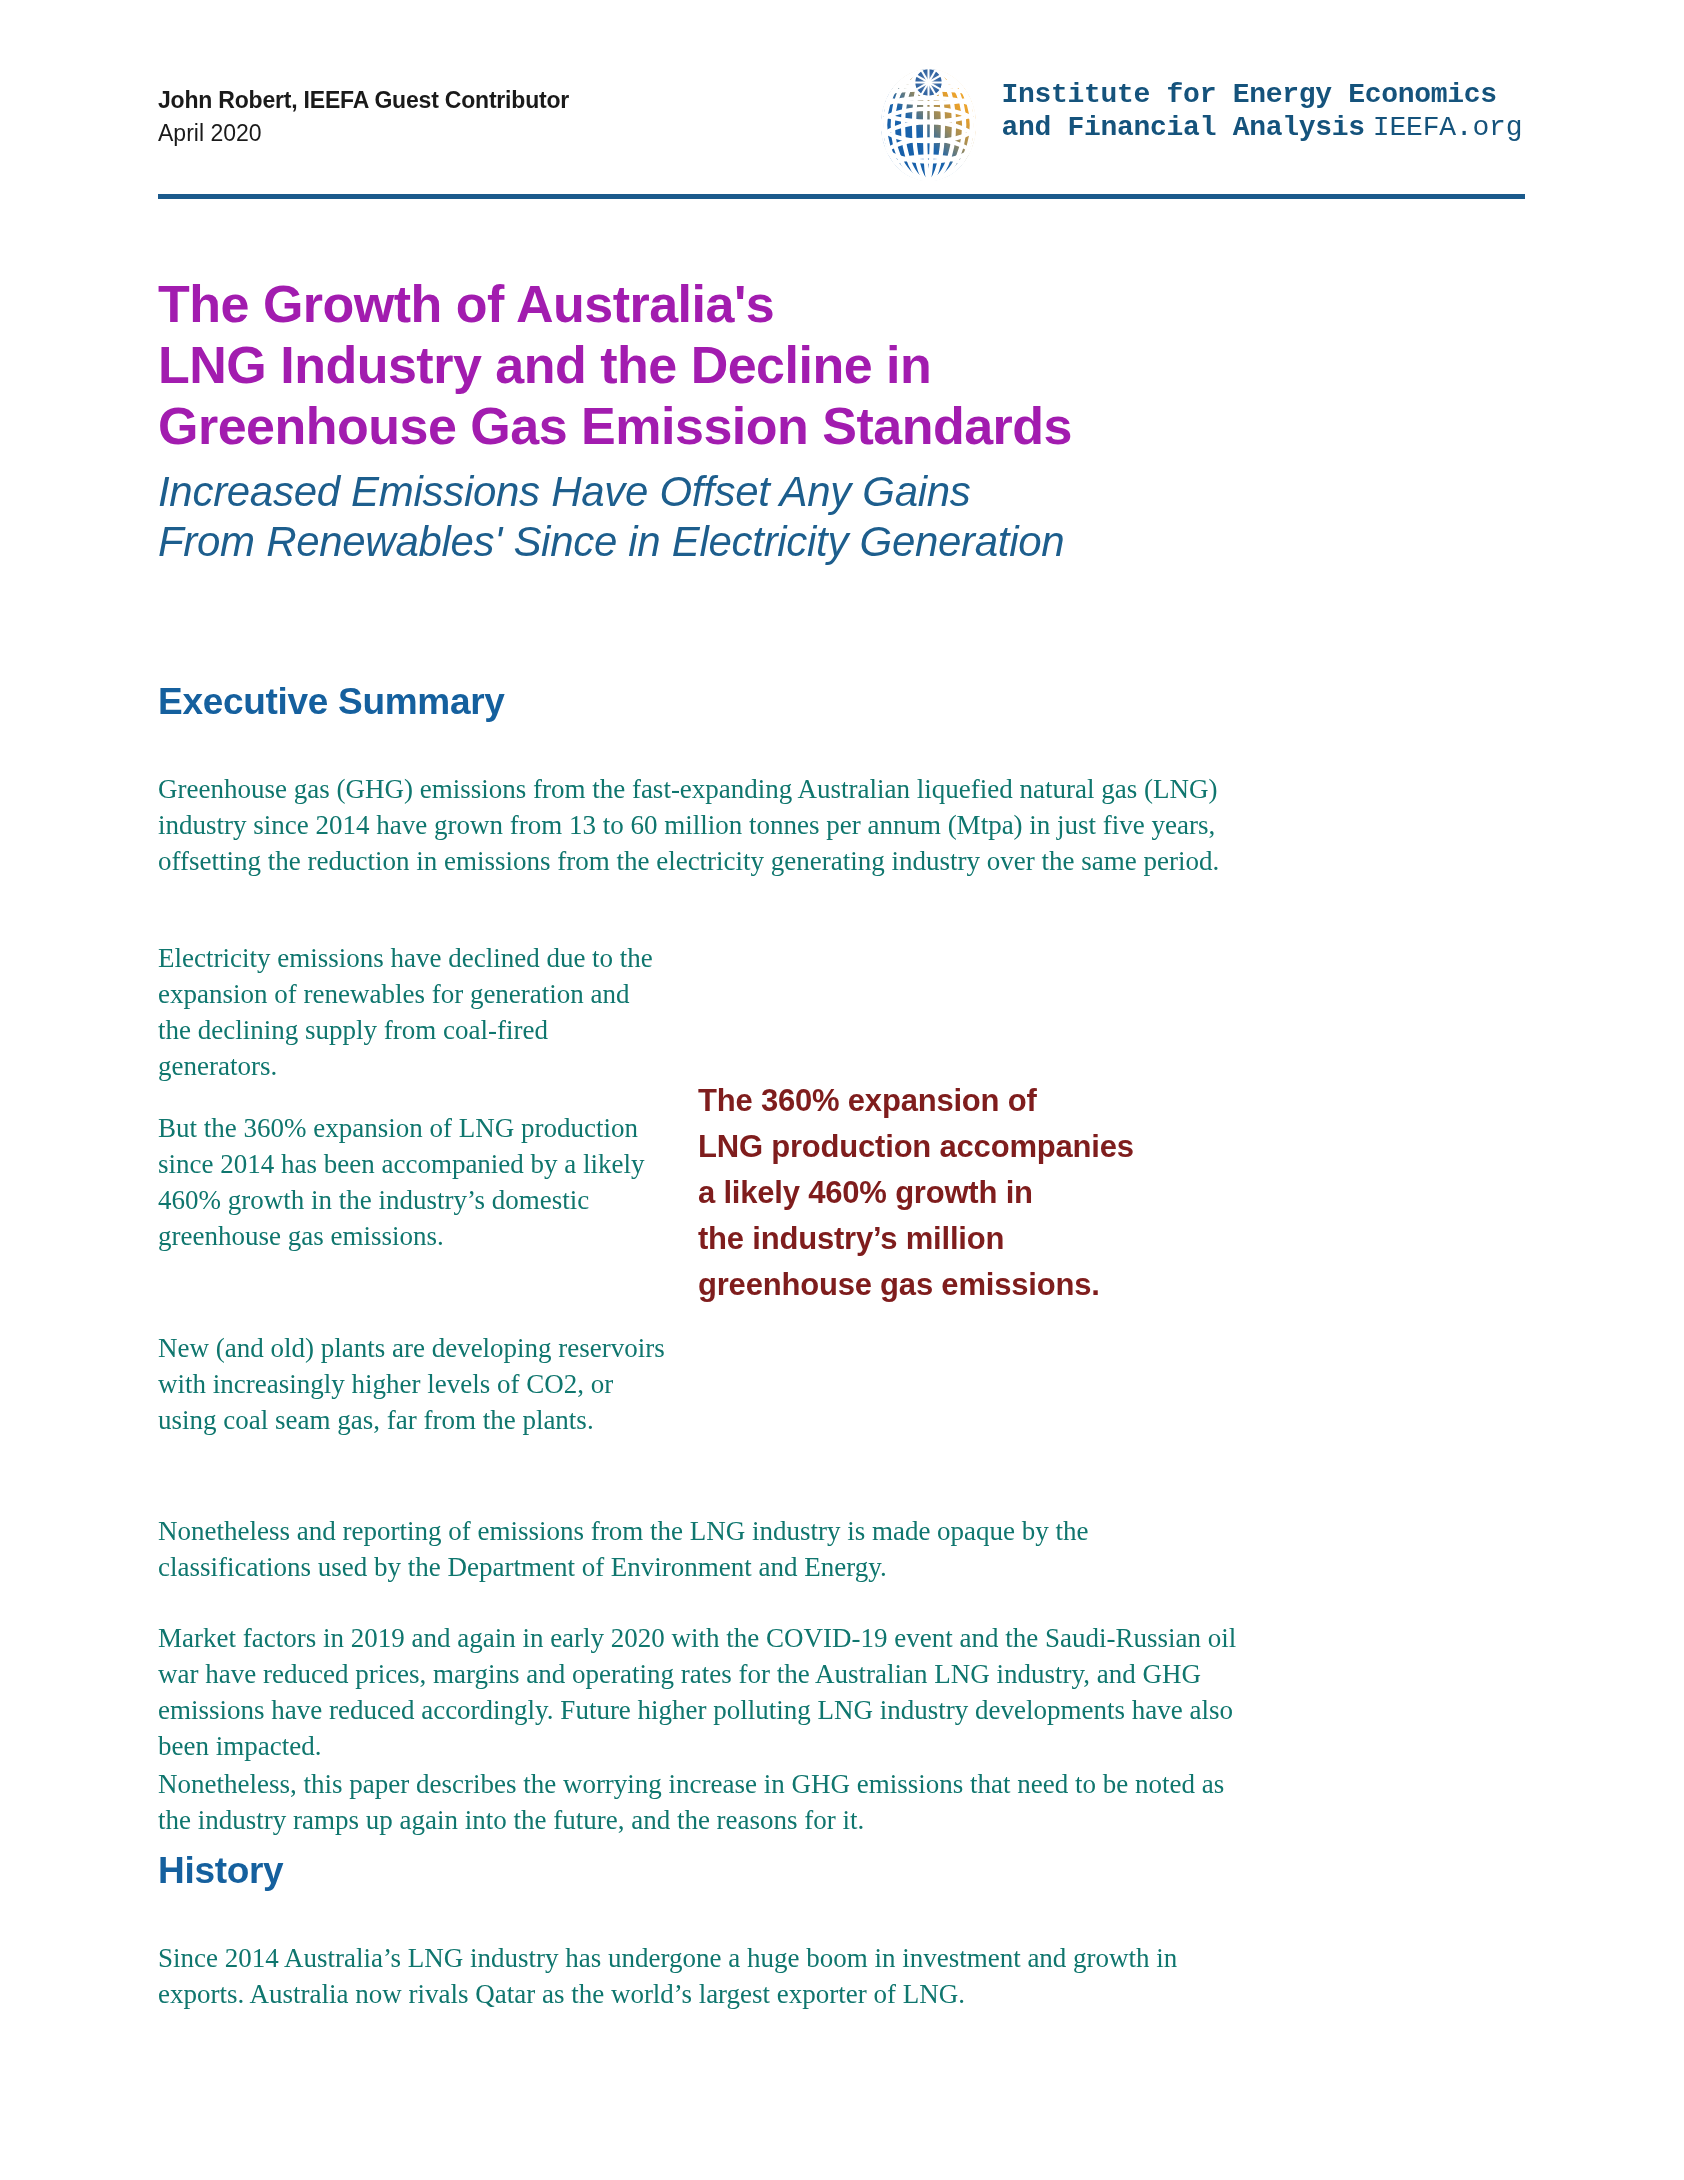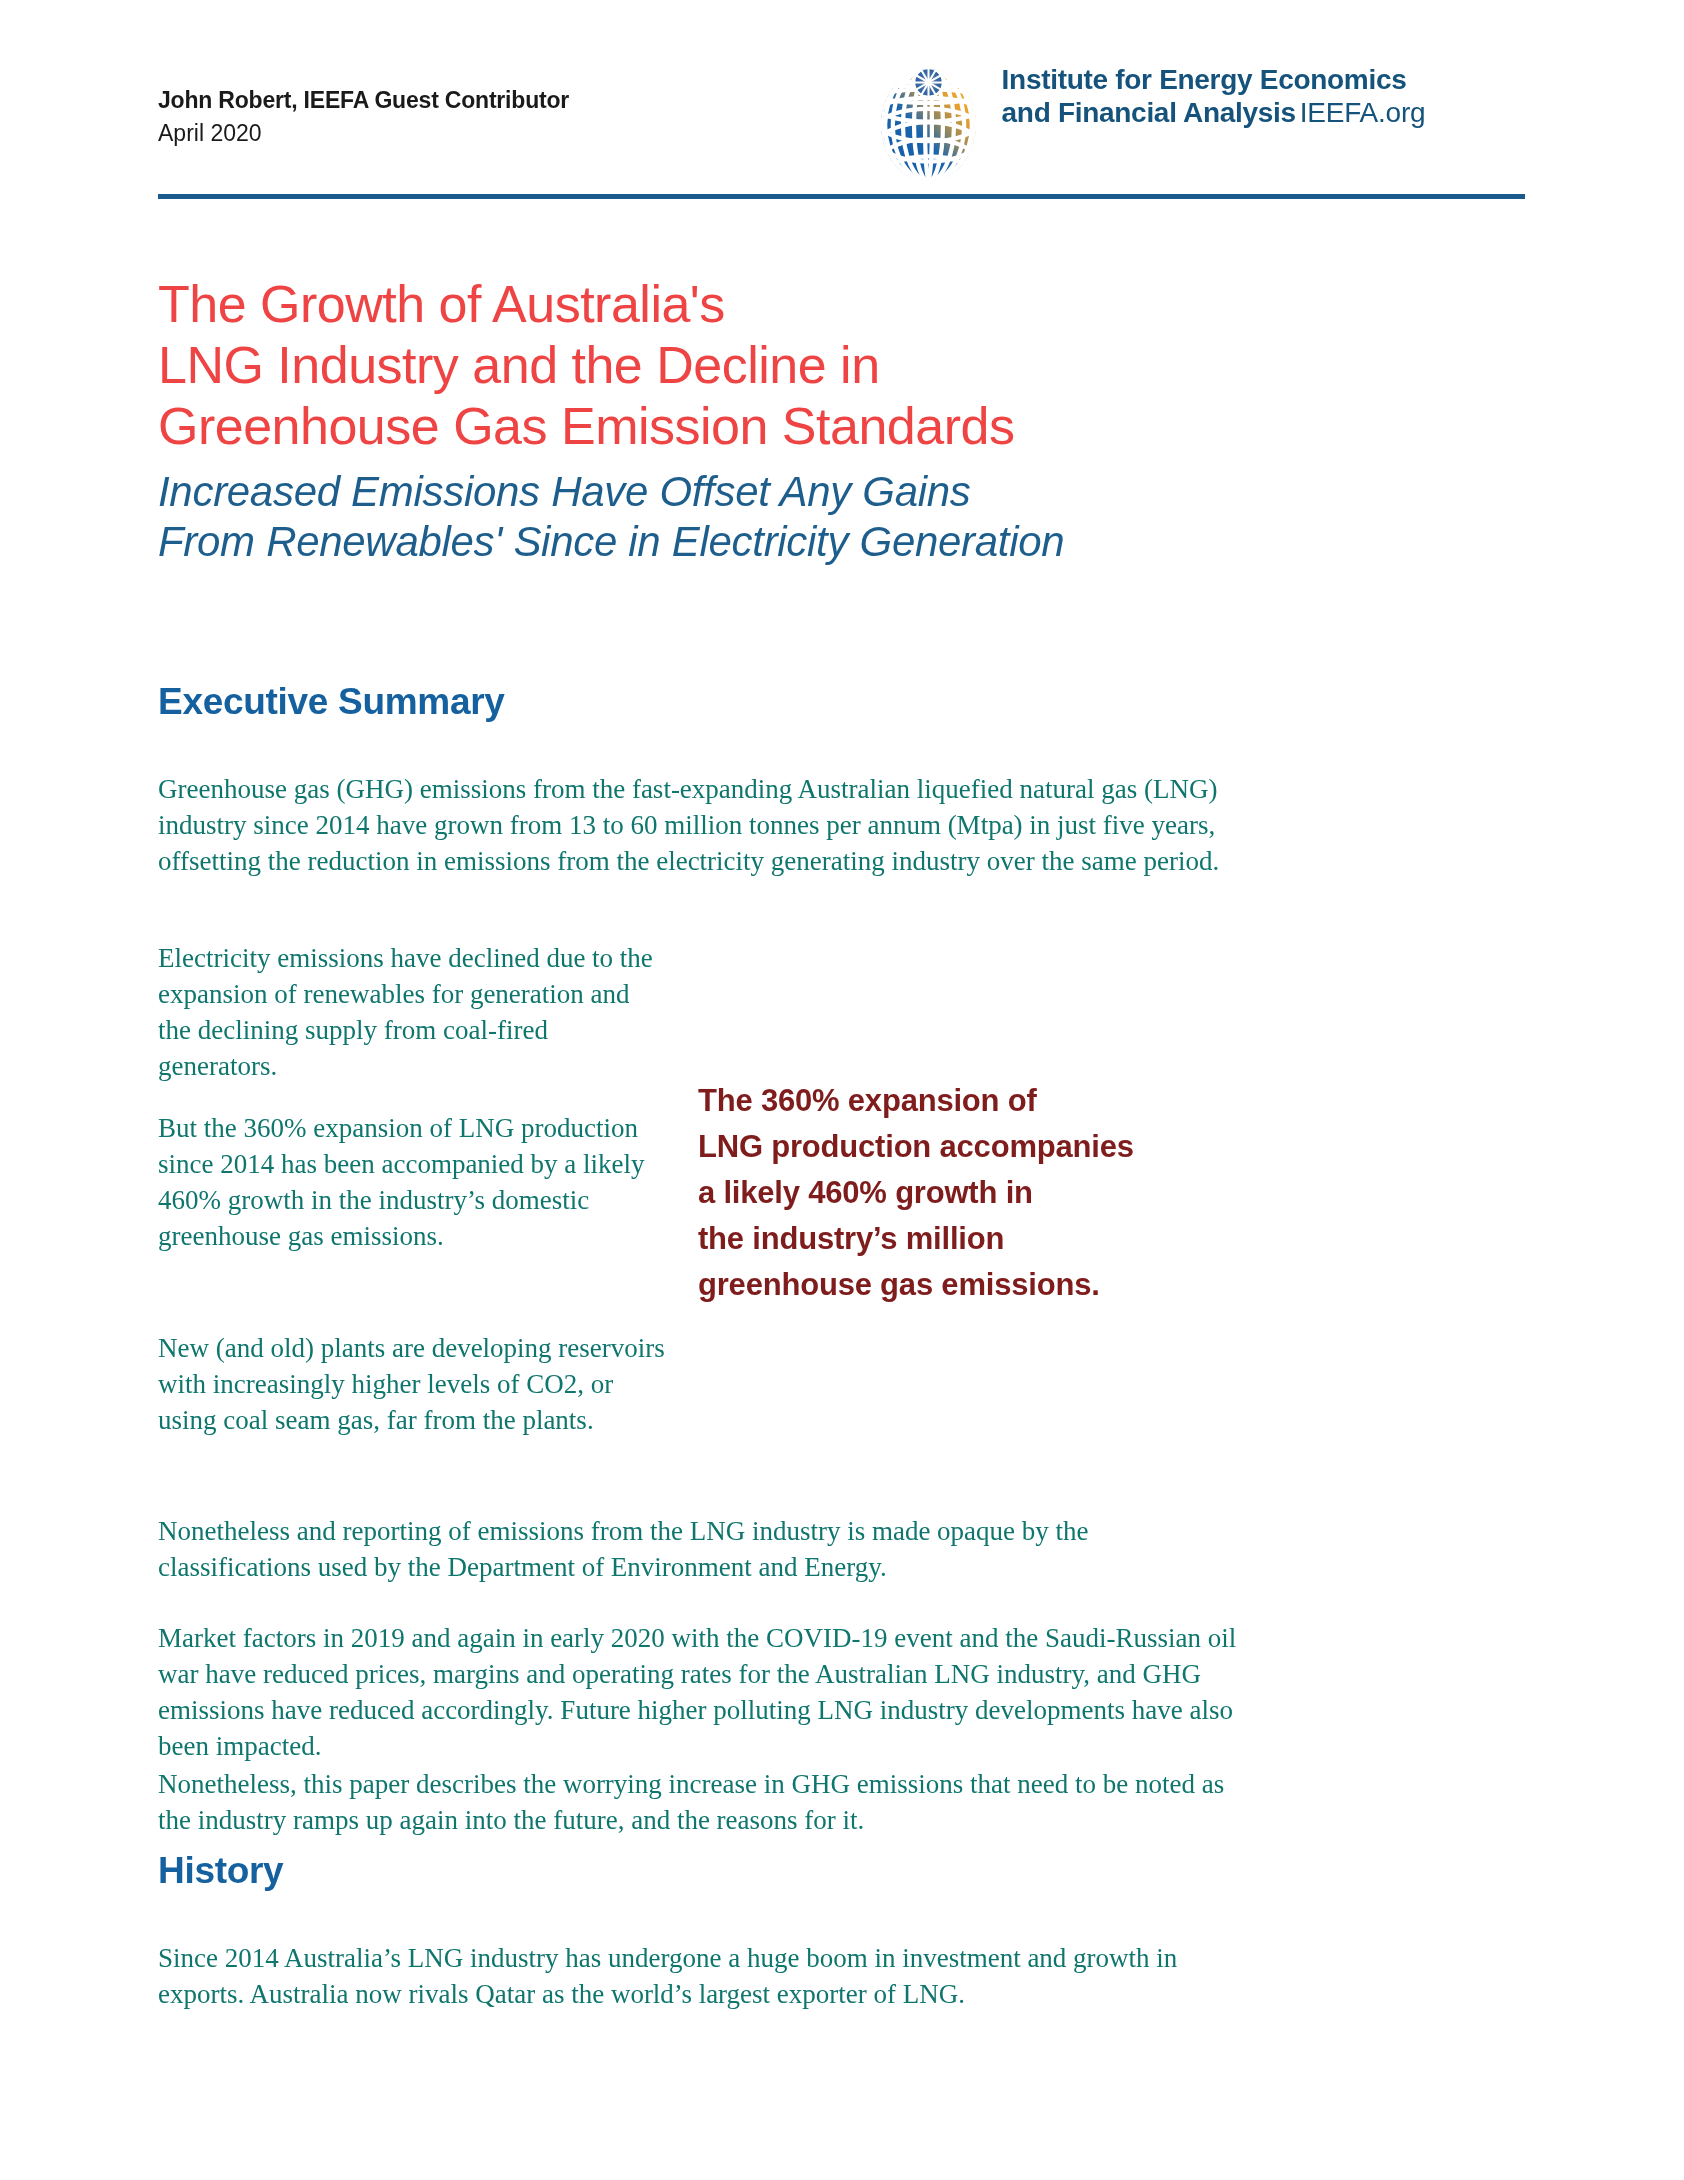--- a/index.html
+++ b/index.html
@@ -66,22 +66,22 @@
     align-items: flex-start;
   }
   .logo-globe {
     width: 119px;
     height: 124px;
     flex: 0 0 119px;
     margin-top: 0px;
   }
   .logo-text {
     margin-left: 13.6px;
-    margin-top: 4px;
-    font-family: Liberation Sans, sans-serif;
+    margin-top: 19px;
+    font-family: Liberation Mono, monospace;
     color: #15537c;
   }
   .logo-line1, .logo-line2 {
     font-weight: bold;
     font-size: 28px;
     line-height: 1.14;
     letter-spacing: -0.3px;
     white-space: nowrap;
   }
   .logo-line3 {
@@ -104,24 +104,24 @@
 
   
   .title-block {
     position: absolute;
     left: 158px;
     top: 274px;
     width: 1380px;
   }
   .doc-title {
     font-family: "Liberation Sans", "DejaVu Sans", sans-serif;
-    font-weight: normal;
+    font-weight: bold;
     font-size: 52px;
     line-height: 1.17;
-    color: #ef4444;
+    color: #a21caf;
     letter-spacing: -0.5px;
   }
   .doc-subtitle {
     font-family: "Liberation Sans", "DejaVu Sans", sans-serif;
     font-style: italic;
     font-weight: normal;
     font-size: 42px;
     line-height: 1.18;
     color: #1d5e8d;
     letter-spacing: -0.3px;

